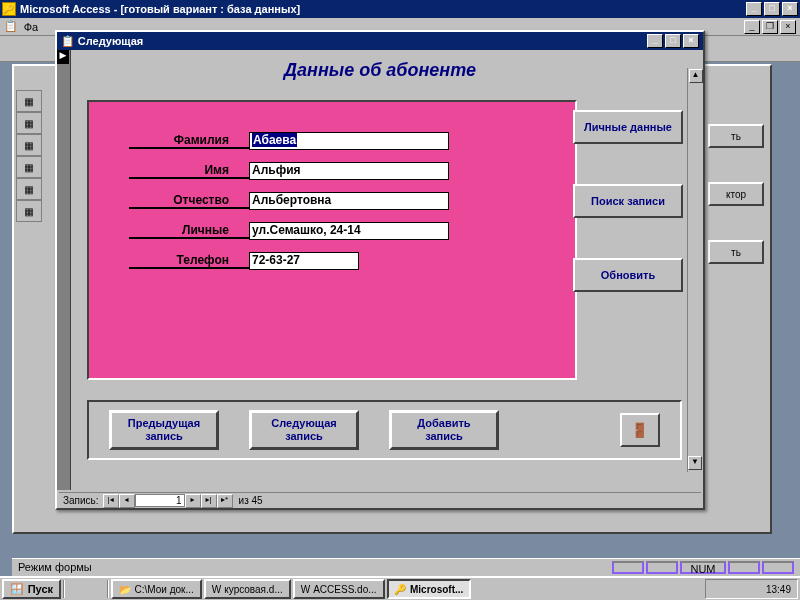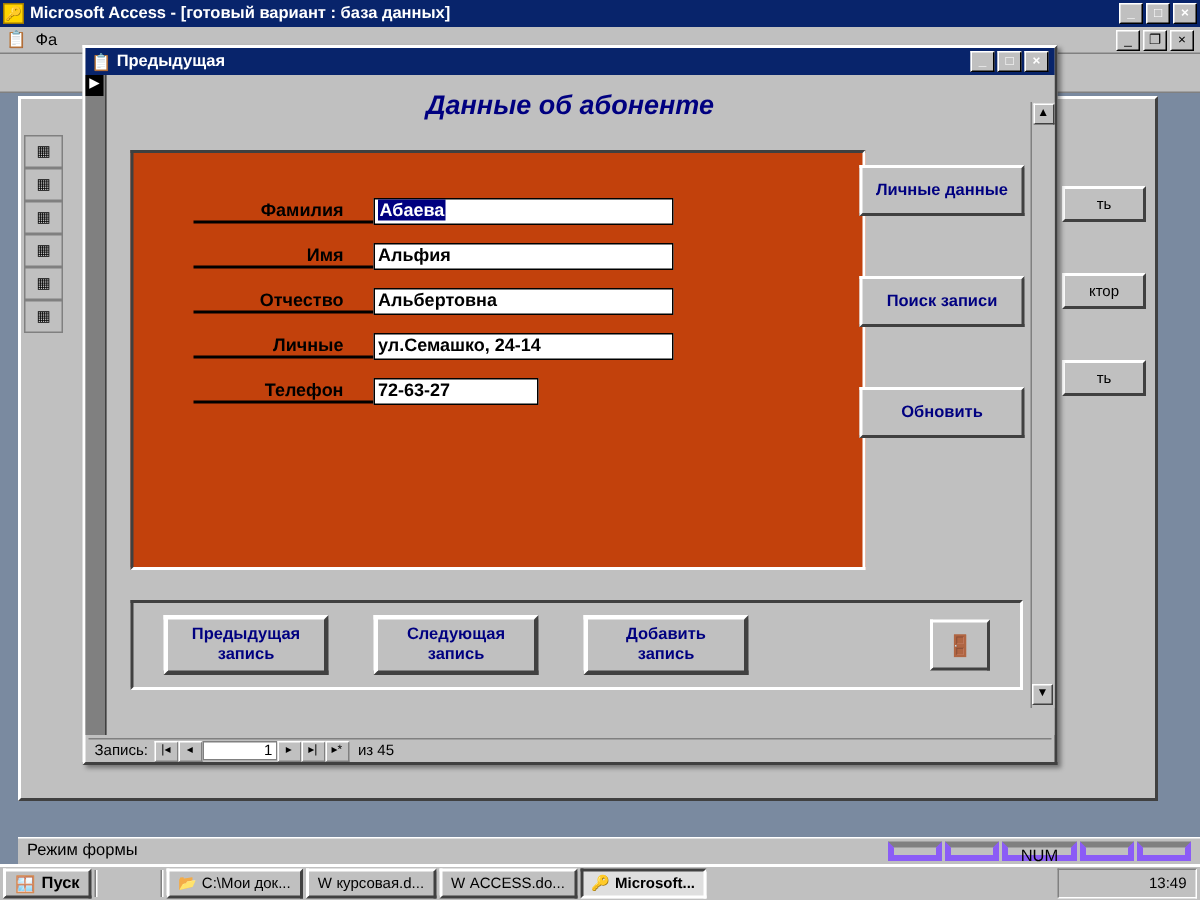--- a/index.html
+++ b/index.html
@@ -24,38 +24,38 @@
   .db-tab { width:26px; height:22px; background:#c0c0c0; border:1px solid #808080; margin-bottom:0; display:flex; align-items:center; justify-content:center; font-size:10px; }
   .db-sidebtns { position:absolute; right:6px; top:30px; display:flex; flex-direction:column; gap:6px; }
   .db-sidebtn { width:56px; height:24px; background:#c0c0c0; border:2px solid #fff; border-right-color:#404040; border-bottom-color:#404040; font-size:10px;margin-top:28px; }
   
   
   .form-win { position:absolute; left:55px; top:30px; width:650px; height:480px; border:2px solid #fff; border-right-color:#404040; border-bottom-color:#404040; background:#c0c0c0; box-shadow:2px 2px 3px rgba(0,0,0,0.4); }
   .form-title { height:18px; background:#08246b; color:#fff; font-size:11px; font-weight:bold; display:flex; align-items:center; padding:0 4px; }
   .form-body { position:absolute; top:18px; left:0; right:0; bottom:18px; background:#c0c0c0; }
   .form-heading { text-align:center; font-size:18px; font-weight:bold; color:#000080; padding:10px 0 6px; font-style:italic; }
   
-  .inset-panel { position:absolute; left:30px; top:50px; width:490px; height:280px; border:2px solid #808080; border-top-color:#404040; border-left-color:#404040; border-right-color:#fff; border-bottom-color:#fff; background:#c2410c; padding:18px 10px; }
+  .inset-panel { position:absolute; left:30px; top:50px; width:490px; height:280px; border:2px solid #808080; border-top-color:#404040; border-left-color:#404040; border-right-color:#fff; border-bottom-color:#fff; background:#ec4899; padding:18px 10px; }
   .row { display:flex; align-items:center; margin:12px 0; }
   .lbl { width:120px; text-align:right; padding-right:20px; font-size:12px; font-weight:bold; color:#000; border-bottom:2px solid #000; margin-left:30px; }
   .txt { width:200px; height:18px; font-size:12px; font-weight:bold; background:#fff; border:1px solid #000; padding:0 2px; }
   
   .right-btns { position:absolute; right:20px; top:60px; width:110px; display:flex; flex-direction:column; gap:40px; }
   .right-btn { height:34px; border:2px solid #fff; border-right-color:#404040; border-bottom-color:#404040; background:#c0c0c0; font-size:11px; font-weight:bold; color:#000080; cursor:pointer; }
   
   .bottom-btns { position:absolute; left:30px; top:350px; width:595px; height:60px; border:2px solid #808080; border-top-color:#404040; border-left-color:#404040; border-right-color:#fff; border-bottom-color:#fff; display:flex; align-items:center; gap:30px; padding:0 20px; }
   .nav-btn { width:110px; height:40px; border:3px solid #fff; border-right-color:#404040; border-bottom-color:#404040; background:#c0c0c0; font-size:11px; font-weight:bold; color:#000080; cursor:pointer; line-height:13px; }
   .close-btn { width:40px; height:34px; border:2px solid #fff; border-right-color:#404040; border-bottom-color:#404040; background:#c0c0c0; margin-left:auto; font-size:14px; cursor:pointer; }
   
   .rec-nav { position:absolute; left:2px; bottom:0; right:2px; height:16px; background:#c0c0c0; font-size:10px; display:flex; align-items:center; border-top:1px solid #808080; }
   .rec-nav .nbt { width:16px; height:14px; border:1px solid #808080; border-top-color:#fff; border-left-color:#fff; background:#c0c0c0; font-size:8px; text-align:center; cursor:pointer; }
   .rec-nav .rin { width:50px; height:13px; background:#fff; border:1px solid #808080; font-size:10px; text-align:right; padding-right:2px; }
   
   .statusbar { position:absolute; left:12px; bottom:24px; right:0; height:18px; background:#c0c0c0; border-top:1px solid #fff; font-size:11px; padding:2px 6px; display:flex; }
-  .statusbar .cell { border:4px solid #8b5cf6; border-top-color:#808080; padding:0 8px; margin-left:2px; }
+  .statusbar .cell { border:2px solid #8b5cf6; border-top-color:#808080; padding:0 8px; margin-left:2px; }
   
   .taskbar { position:absolute; left:0; bottom:0; right:0; height:24px; background:#c0c0c0; border-top:2px solid #fff; display:flex; align-items:center; padding:0 2px; gap:2px; }
   .start { height:20px; padding:0 6px; border:2px solid #fff; border-right-color:#404040; border-bottom-color:#404040; font-size:11px; font-weight:bold; display:flex; align-items:center; gap:4px; cursor:pointer; }
   .taskbtn { height:20px; padding:0 6px; border:2px solid #fff; border-right-color:#404040; border-bottom-color:#404040; font-size:10px; display:flex; align-items:center; gap:3px; max-width:110px; overflow:hidden; white-space:nowrap; cursor:pointer; }
   .taskbtn.active { border:2px solid #404040; border-right-color:#fff; border-bottom-color:#fff; background:#dfdfdf; }
   .tray { margin-left:auto; border:1px solid #808080; border-top-color:#808080; border-left-color:#808080; border-right-color:#fff; border-bottom-color:#fff; height:20px; display:flex; align-items:center; gap:4px; padding:0 6px; font-size:10px; }
   .tray .ic { width:14px; height:14px; background:#000080; color:#fff; font-size:9px; text-align:center; line-height:14px;margin-top:44px; }
   
   .scrollbar-v { position:absolute; right:0; top:18px; bottom:18px; width:16px; background:#c0c0c0; border-left:1px solid #808080; }
   .sb-btn { width:14px; height:14px; background:#c0c0c0; border:1px solid #fff; border-right-color:#404040; border-bottom-color:#404040; margin:1px auto; font-size:8px; text-align:center; }
@@ -104,21 +104,21 @@
         <button class="db-sidebtn">ть</button>
         <button class="db-sidebtn">ктор</button>
         <button class="db-sidebtn">ть</button>
       </div>
     </div>
   </div>
 
   <div class="form-win">
     <div class="form-title">
       <span>📋</span>&nbsp;
-      <span>Предыдущая</span>
+      <span>Следующая</span>
       <div class="winbtns">
         <div class="sysbtn">_</div>
         <div class="sysbtn">□</div>
         <div class="sysbtn">×</div>
       </div>
     </div>
 
     <div class="form-body">
       <div style="position:absolute; left:0; top:0; width:14px; bottom:0; background:#808080; border-right:1px solid #404040;">
         <div style="width:12px;height:14px;background:#000;color:#fff;font-size:9px;text-align:center;">▶</div>

